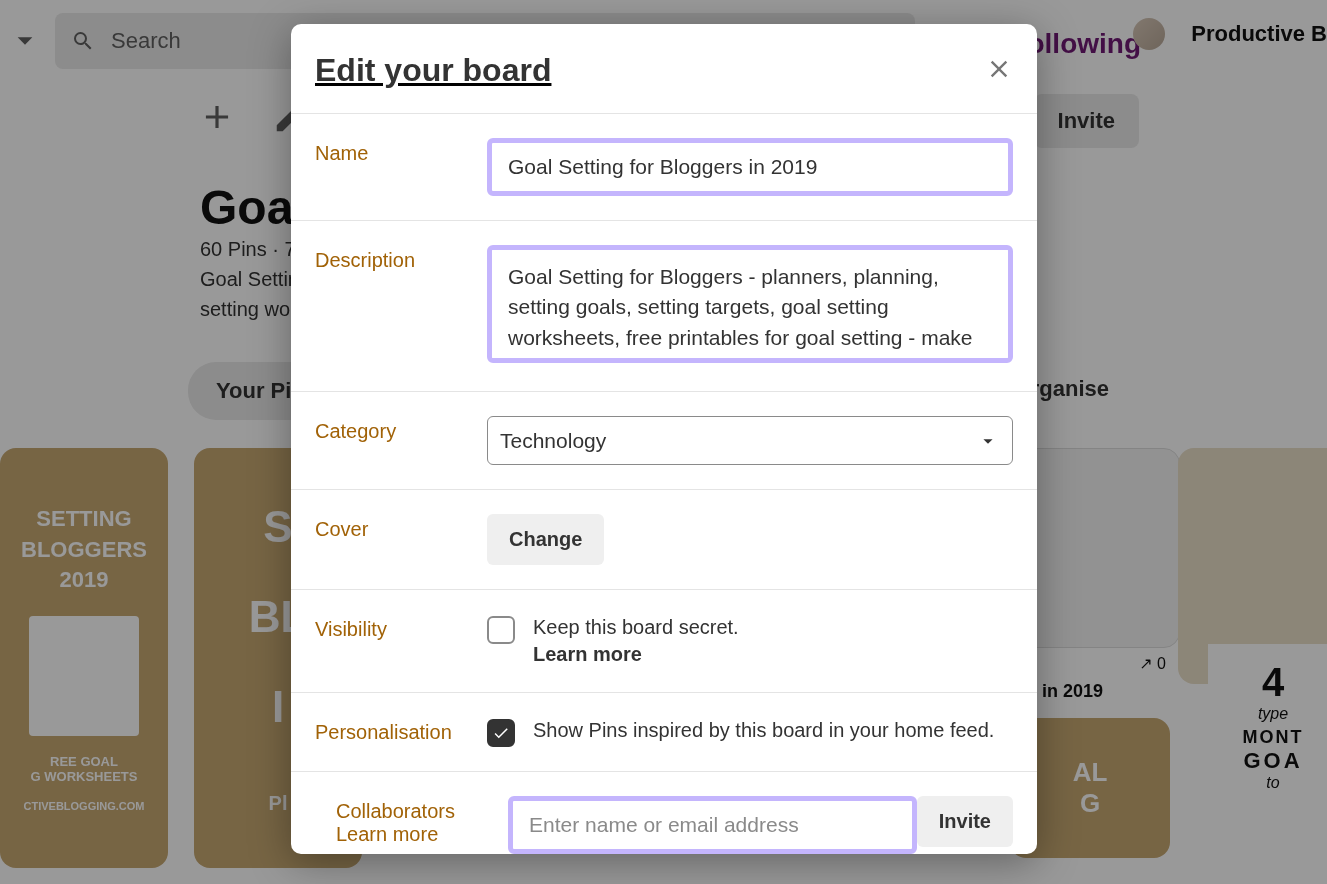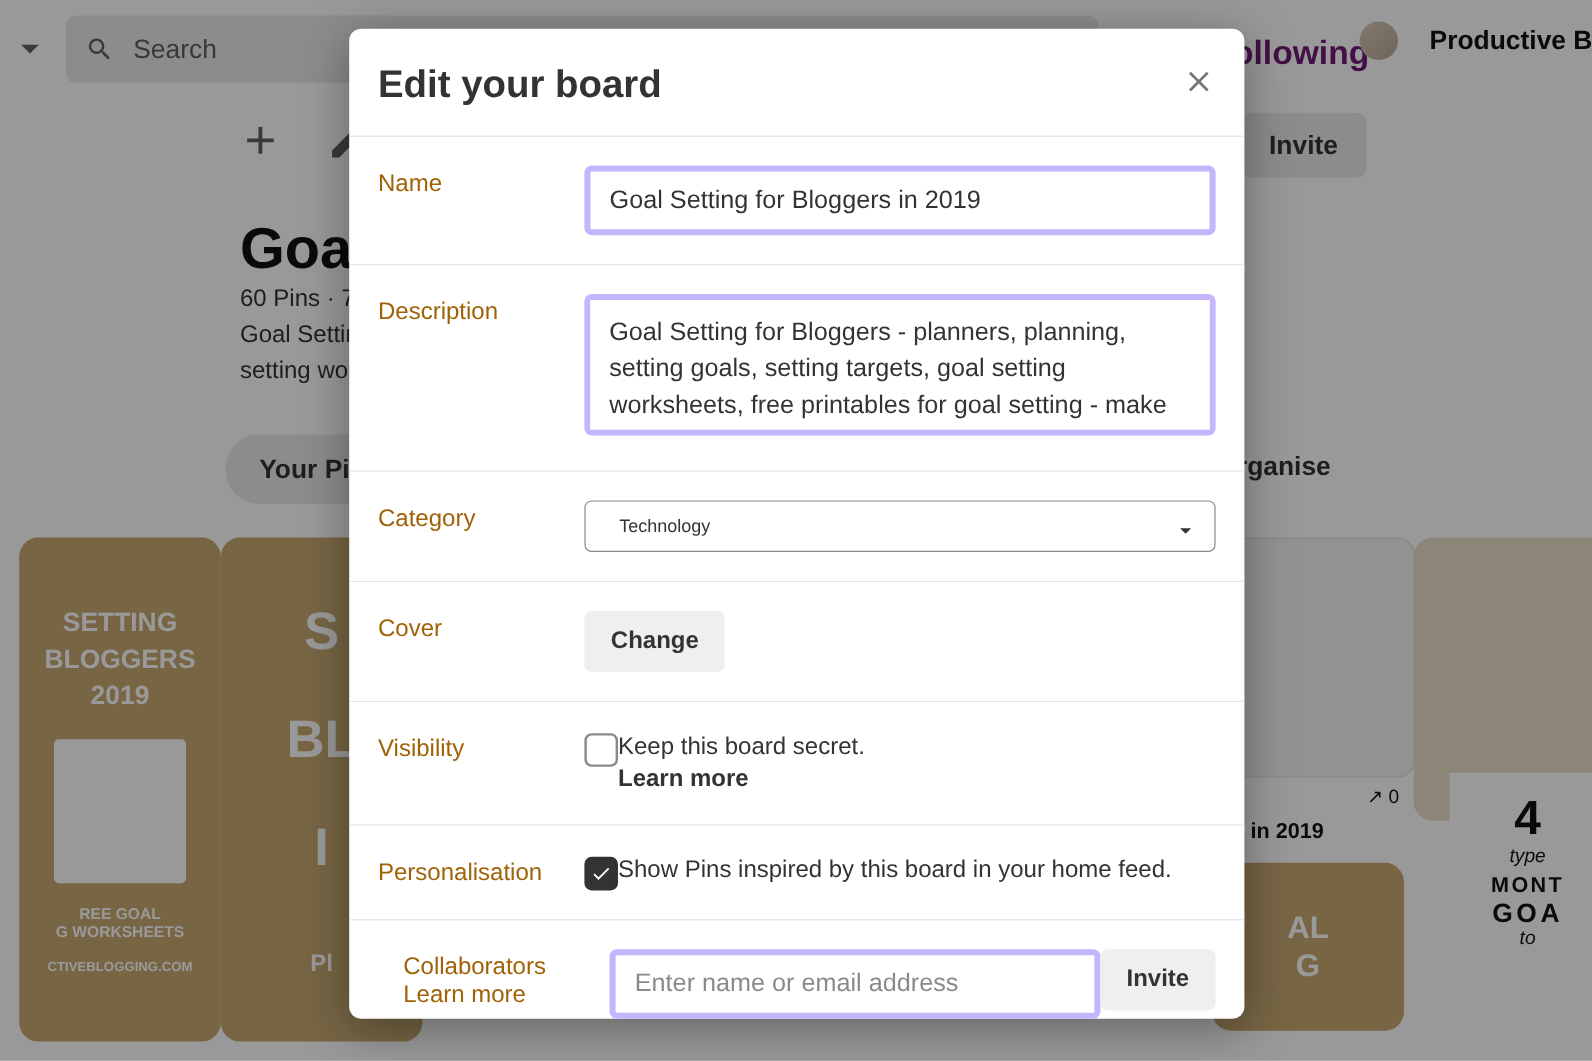--- a/index.html
+++ b/index.html
@@ -23,52 +23,52 @@
 .invitebtn { position:absolute; right:188px; top:94px; background:#e9e9e9; border-radius:8px; padding:14px 24px; font-size:22px; font-weight:700; color:#333; }
 
 .boardtitle { position:absolute; left:200px; top:180px; font-size:48px; font-weight:800; color:#111; }
 .boardmeta { position:absolute; left:200px; top:238px; font-size:20px; color:#333; }
 .boarddesc { position:absolute; left:200px; top:264px; font-size:20px; color:#333; width:800px; line-height:1.5; }
 
 .tabrow { position:absolute; left:188px; top:362px; display:flex; align-items:center; }
 .tab { background:#e9e9e9; border-radius:28px; padding:16px 28px; font-size:22px; font-weight:700; color:#333; }
 .organise { position:absolute; right:218px; top:376px; font-size:22px; font-weight:700; color:#333; }
 
-.pingrid { position:absolute; left:16px; top:448px; display:flex; }
+.pingrid { position:absolute; left:0; top:448px; display:flex; gap:26px; }
 .pin { width:168px; background:#c7a872; border-radius:16px; display:flex; flex-direction:column; align-items:center; justify-content:center; color:#fff; font-weight:800; text-align:center; padding:18px 10px; }
 .pin.a { height:420px; }
 .pin.b { height:420px; width:168px; }
 .pinstub { width:170px; height:200px; background:#eee; border-radius:16px; }
 .pinw { width:170px; height:420px; background:#eadfc9; border-radius:16px; }
 .pinlabel { font-size:18px; color:#111; font-weight:700; margin-top:8px; }
 .popicon { font-size:16px; color:#111; text-align:right; padding-right:4px; }
 
 
 .scrim { position:absolute; inset:0; background:rgba(0,0,0,0.40); }
 
 
 .modal { position:absolute; left:291px; top:24px; width:746px; background:#fff; border-radius:10px; box-shadow:0 8px 40px rgba(0,0,0,.35); }
-.mheader { padding:28px 24px 24px 24px; display:flex; align-items:center; justify-content:space-between; }
+.mheader { padding:28px 24px 24px 24px; display:flex; align-items:center; justify-content:space-between;text-decoration:underline; }
 .mheader h1 { font-size:32px; font-weight:800; color:#333; }
 .close svg { width:28px; height:28px; fill:#767676; }
 
 .sect { border-top:1px solid #e4e4e4; padding:24px; display:flex; }
 .sect .lab { width:172px; font-size:20px; color:#a16207; padding-top:4px; }
 .sect .ctl { flex:1; }
 
 .tinput { width:100%; border:5px solid #c4b5fd; border-radius:6px; font-size:21px; color:#333; padding:12px 16px; font-family:inherit; }
 textarea.tinput { height:118px; resize:none; line-height:1.45; }
 
 .selectwrap { position:relative; }
-.selectwrap select { width:100%; appearance:none; border:1px solid #8a8a8a; border-radius:6px; font-size:15px; color:#333; padding:12px 28px; background:#fff; font-family:inherit; }
+.selectwrap select { width:100%; appearance:none; border:1px solid #8a8a8a; border-radius:6px; font-size:21px; color:#333; padding:12px 12px; background:#fff; font-family:inherit; }
 .selectwrap svg { position:absolute; right:14px; top:14px; width:22px; height:22px; pointer-events:none; fill:#333; }
 
 .graybtn { background:#efefef; border:none; border-radius:6px; padding:14px 22px; font-size:20px; font-weight:700; color:#333; cursor:pointer; }
 
-.chkrow { display:flex; align-items:flex-start; }
+.chkrow { display:flex; align-items:flex-start; gap:18px; }
 .chkbox { width:28px; height:28px; border:2px solid #8a8a8a; border-radius:6px; background:#fff; flex-shrink:0; margin-top:2px; cursor:pointer; display:flex; align-items:center; justify-content:center; }
 .chkbox.checked { background:#333; border-color:#333; }
 .chkbox.checked svg { width:18px; height:18px; fill:#fff; }
 .chktxt { font-size:20px; color:#333; line-height:1.35; }
 .chktxt b { font-weight:700; }
 
 .collabrow { display:flex; align-items:flex-start; }
 .collabrow .tinput { flex:1; }
 .collabrow .tinput::placeholder { color:#8a8a8a; }
 </style>

